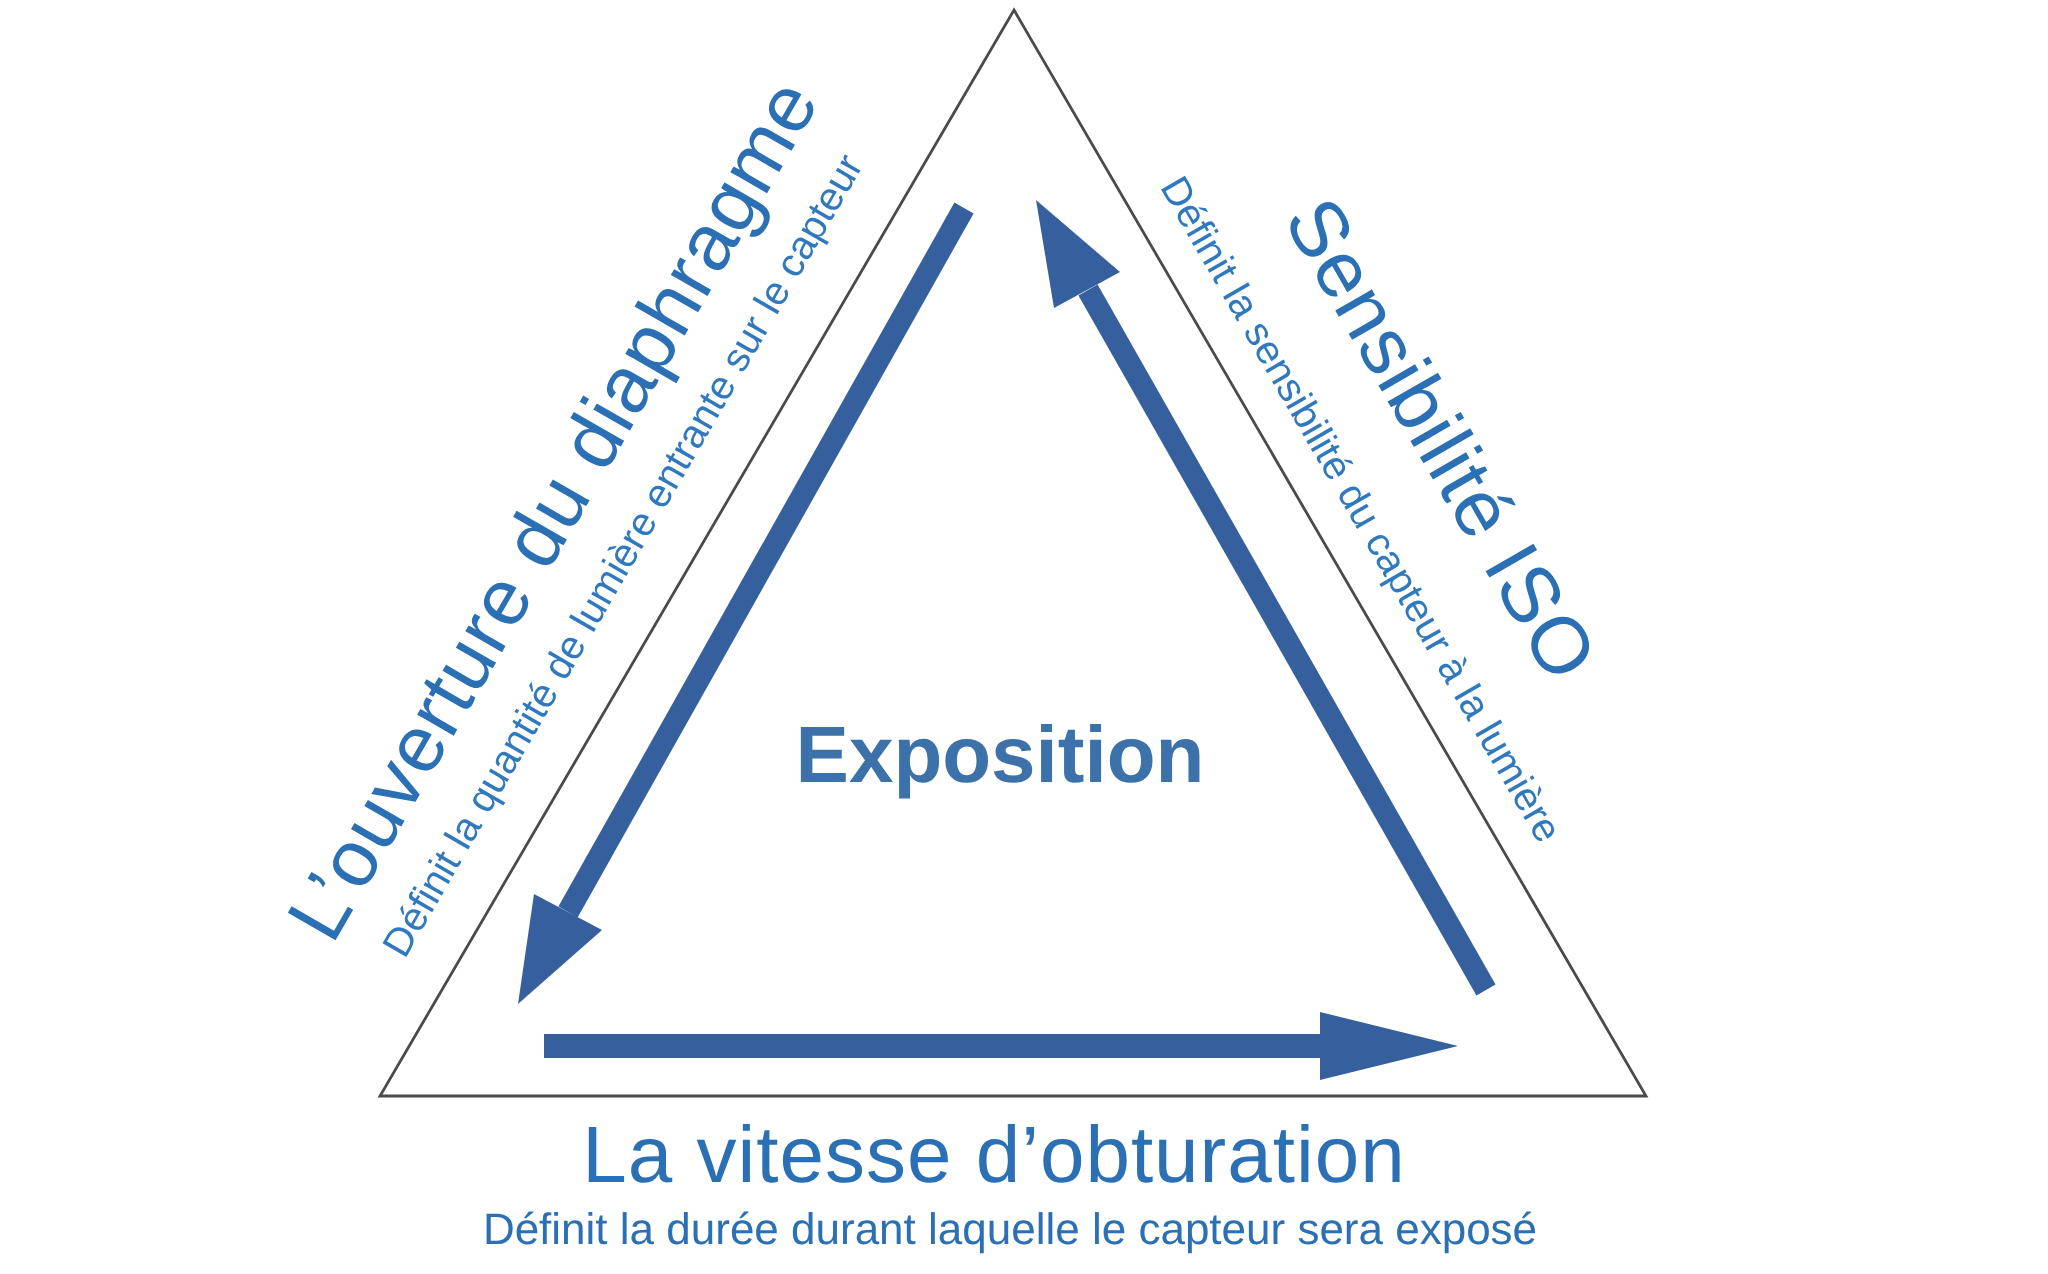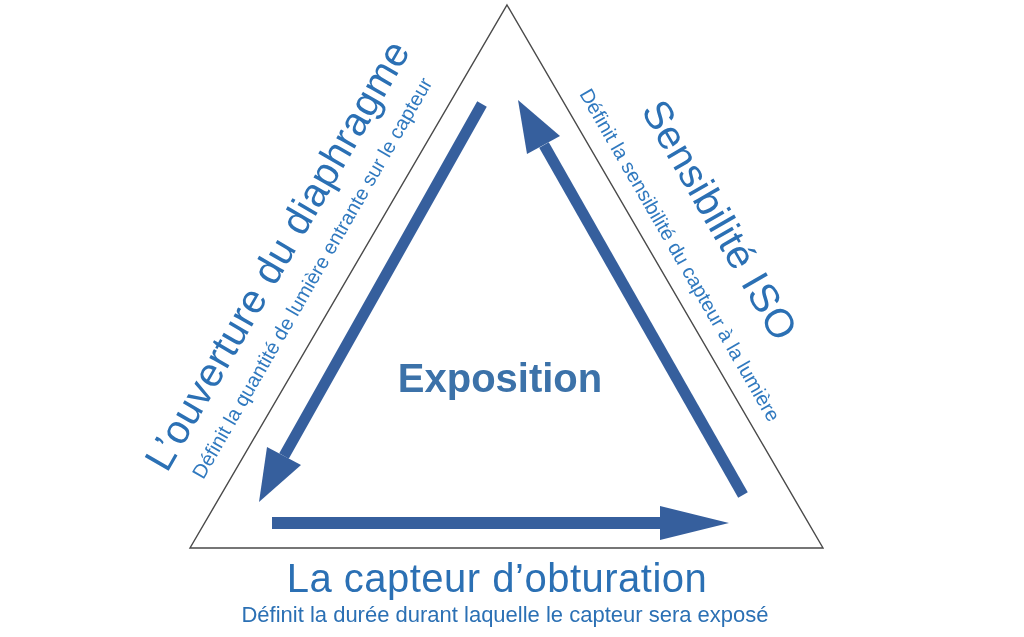--- a/index.html
+++ b/index.html
@@ -87,17 +87,17 @@
   <div class="label side-title rot-left" style="left:-23px; top:235px; width:600px;">L’ouverture du diaphragme</div>
 
   <div class="label side-subtitle rot-left" style="left:32px; top:268px; width:560px;">Définit la quantité de lumière entrante sur le capteur</div>
 
   <div class="label side-title rot-right" style="left:520px; top:200px; width:400px;">Sensibilité ISO</div>
 
   <div class="label side-subtitle rot-right" style="left:440px; top:245px; width:480px;">Définit la sensibilité du capteur à la lumière</div>
 
   <div class="label center-label" style="left:350px; top:358px; width:300px;">Exposition</div>
 
-  <div class="label bottom-title" style="left:197px; top:558px; width:600px;">La capteur d’obturation</div>
+  <div class="label bottom-title" style="left:197px; top:558px; width:600px;">La vitesse d’obturation</div>
 
   <div class="label bottom-subtitle" style="left:155px; top:604px; width:700px;">Définit la durée durant laquelle le capteur sera exposé</div>
 
 </div>
 
 </body></html>

